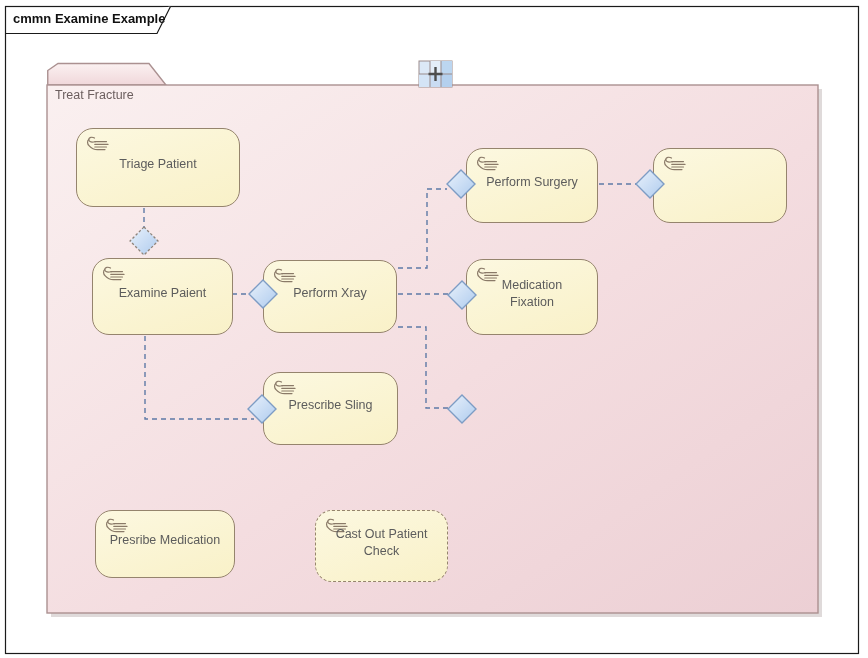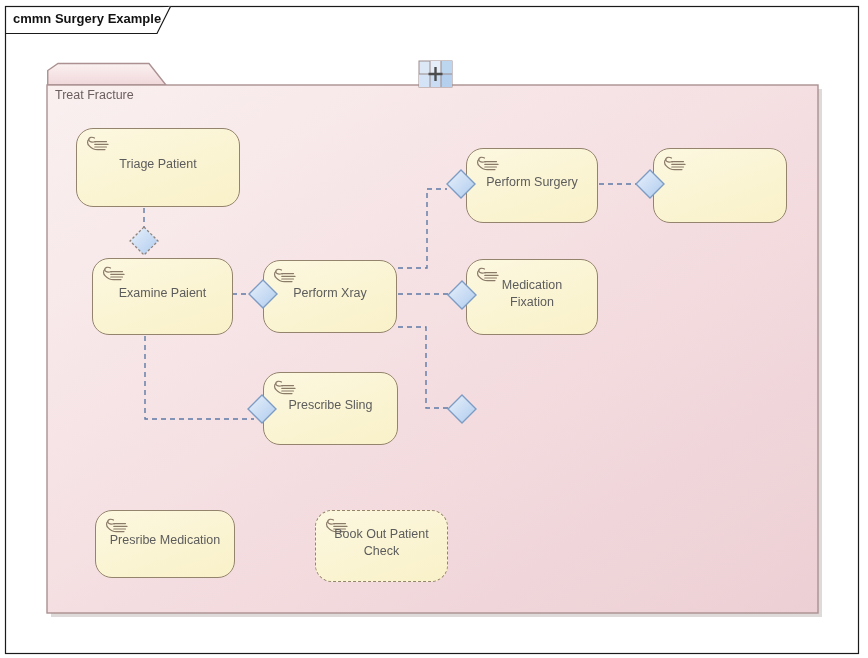--- a/index.html
+++ b/index.html
@@ -74,21 +74,21 @@
       <path d="M144 208 V227"></path>
       <path d="M214 294 H249"></path>
       <path d="M145 336 V419 H254"></path>
       <path d="M398 268 H427 V189 H447"></path>
       <path d="M398 294 H448"></path>
       <path d="M398 327 H426 V408 H448"></path>
       <path d="M599 184 H636"></path>
     </g>
   </svg>
 
-  <div class="diagram-title">cmmn Surgery Example</div>
+  <div class="diagram-title">cmmn Examine Example</div>
   <div class="folder-label">Treat Fracture</div>
 
   <div class="task" style="left:76px;top:128px;width:164px;height:79px;">
     <svg class="hand" width="26" height="18" viewBox="0 0 26 18" fill="none" stroke="#8a7a68" stroke-width="1.2" stroke-linecap="round" stroke-linejoin="round">
       <path d="M8.5 3 C6 1.6 3.2 2.2 2.8 4.2 C2.4 6.2 4.8 7.6 7.6 7 L9.5 6.6"></path>
       <path d="M9 6.6 H20.5 M8.8 9.4 H22 M8.8 12 H20.5"></path>
       <path d="M2.8 4.4 C1 6 1.2 9.2 3.2 10.8 C5.4 13.2 8.2 14.6 11.5 14.6 L19 14.6"></path>
     </svg>
     <span class="lbl">Triage Patient</span>
   </div>
@@ -155,21 +155,21 @@
     </svg>
     <span class="lbl" style="padding:0 6px;">Presribe Medication</span>
   </div>
 
   <div class="task dashed" style="left:315px;top:510px;width:133px;height:72px;">
     <svg class="hand" width="26" height="18" viewBox="0 0 26 18" fill="none" stroke="#8a7a68" stroke-width="1.2" stroke-linecap="round" stroke-linejoin="round">
       <path d="M8.5 3 C6 1.6 3.2 2.2 2.8 4.2 C2.4 6.2 4.8 7.6 7.6 7 L9.5 6.6"></path>
       <path d="M9 6.6 H20.5 M8.8 9.4 H22 M8.8 12 H20.5"></path>
       <path d="M2.8 4.4 C1 6 1.2 9.2 3.2 10.8 C5.4 13.2 8.2 14.6 11.5 14.6 L19 14.6"></path>
     </svg>
-    <span class="lbl" style="padding:0 14px;">Book Out Patient Check</span>
+    <span class="lbl" style="padding:0 14px;">Cast Out Patient Check</span>
   </div>
 
   <svg class="layer fg" width="868" height="658">
     <defs>
       <linearGradient id="gDia" x1="0" y1="0" x2="1" y2="1">
         <stop offset="0" stop-color="#e9f1fb"></stop>
         <stop offset="1" stop-color="#aecbee"></stop>
       </linearGradient>
     </defs>
     <path d="M144 227 L158 241 L144 255 L130 241 Z" fill="url(#gDia)" stroke="#8e847b" stroke-width="1.3" stroke-dasharray="2.5 2"></path>

